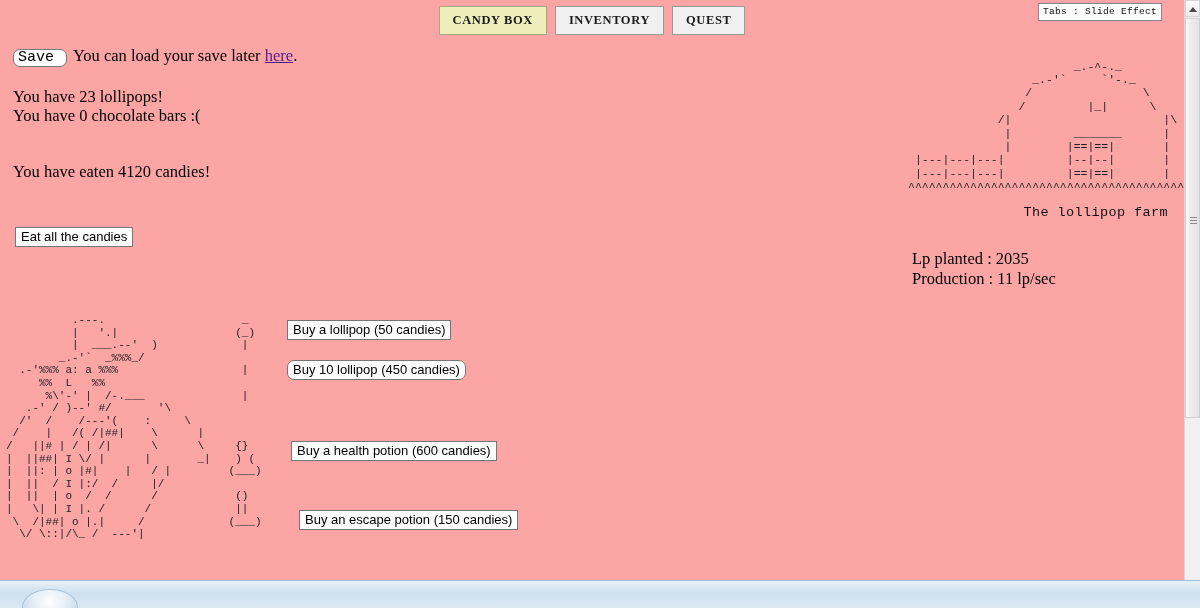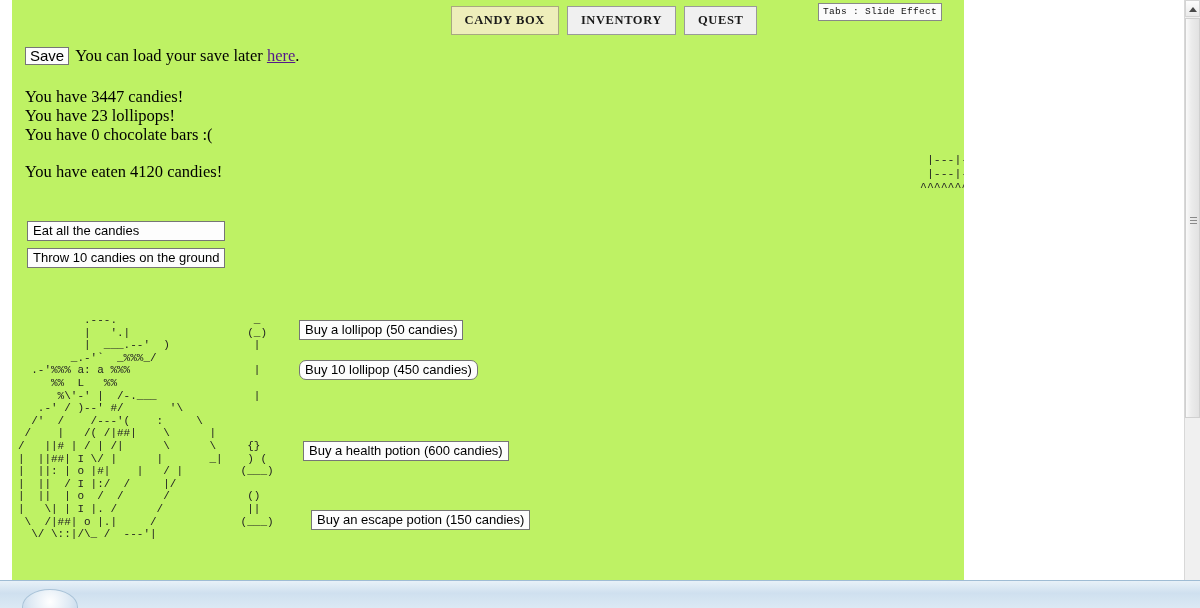--- a/index.html
+++ b/index.html
@@ -13,26 +13,26 @@
     overflow: hidden;
     font-family: "Liberation Serif", serif;
     font-size: 16px;
     color: #000000;
     position: relative;
   }
 
   
   #page {
     position: absolute;
-    left: 12px;
+    left: 0;
     top: 0;
-    width: 952px;
+    width: 1184px;
     height: 581px;
     overflow: hidden;
-    background: #bef264;
+    background: #fca5a5;
   }
 
   
   .tabbar {
     position: absolute;
     left: 0;
     top: 6px;
     width: 1184px;
     text-align: center;
     white-space: nowrap;
@@ -88,23 +88,24 @@
     color: #000000;
     background: #fdfdfd;
     border: 1px solid #767676;
     padding: 1px 5px 2px 5px;
     line-height: 15px;
     cursor: pointer;
     display: inline-block;
     vertical-align: baseline;
   }
   .btn.serifbtn {
-    font-family: Liberation Sans, sans-serif;
+    font-family: Liberation Mono, monospace;
     font-size: 15px;
-    padding: 0px 4px 1px 4px;
+    padding: 0px 12px 1px 4px;
+    border-radius: 7px;
   }
   .btn.disabled {
     color: #9a9a9a;
     border-color: #b6b6b6;
     cursor: default;
   }
   .savetext { margin-left: 6px; }
   a.link {
     color: #551a8b;
     text-decoration: underline;
@@ -127,21 +128,21 @@
     font-size: 16.5px;
     white-space: nowrap;
   }
 
   
   .actions {
     position: absolute;
     left: 15px;
     top: 221px;
   }
-  .actions .btn { display: block; margin-bottom: 7px; }
+  .actions .btn { display: block; margin-bottom: 7px; margin-top: 6px; }
 
   
   .asciiart {
     font-family: "Liberation Mono", monospace;
     white-space: pre;
     color: #222222;
     line-height: 12.6px;
     font-size: 11px;
     letter-spacing: 0px;
   }
@@ -296,29 +297,27 @@
     <span class="tab active">CANDY BOX</span><span class="tab">INVENTORY</span><span class="tab">QUEST</span>
   </div>
 
   <div class="effectbox">Tabs : Slide Effect</div>
 
   <div class="saveline">
     <span class="btn serifbtn">Save</span><span class="savetext">You can load your save later </span><a class="link" href="#">here</a><span>.</span>
   </div>
 
   <div class="counters">
-    <div>You have 3447 candies!</div>
     <div>You have 23 lollipops!</div>
     <div>You have 0 chocolate bars :(</div>
   </div>
   <div class="eaten">You have eaten 4120 candies!</div>
 
   <div class="actions">
     <span class="btn">Eat all the candies</span>
-    <span class="btn">Throw 10 candies on the ground</span>
   </div>
 
   <pre class="asciiart" id="char-art">          .---.
           |   '.|
           |  ___.--'  )
         _.-'`  _%%%_/
   .-'%%% a: a %%%
      %%  L   %%
       %\'-' |  /-.___
    .-' / )--' #/       '\
@@ -366,20 +365,24 @@
                   _.-'`     `'-._       |  ! ! |
                  /                \      \  . . /
                 /         |_|      \       \ . |
              /|                      |\       |\ |
               |         _______      |        | |
               |        |==|==|       |        | |
  |---|---|---|         |--|--|       |        | |
  |---|---|---|         |==|==|       |        | |
 ^^^^^^^^^^^^^^^^^^^^^^^^^^^^^^^^^^^^^^^^^^^^^^^^^</pre>
   <div id="farm-title">The lollipop farm</div>
+  <div id="farm-stats">
+    <div>Lp planted : 2035</div>
+    <div>Production : 11 lp/sec</div>
+  </div>
 
 </div>
 
 <div id="scrollbar">
   <div id="scroll-up"></div>
   <div id="scroll-thumb">
     <div id="scroll-grip"></div>
   </div>
 </div>
 

